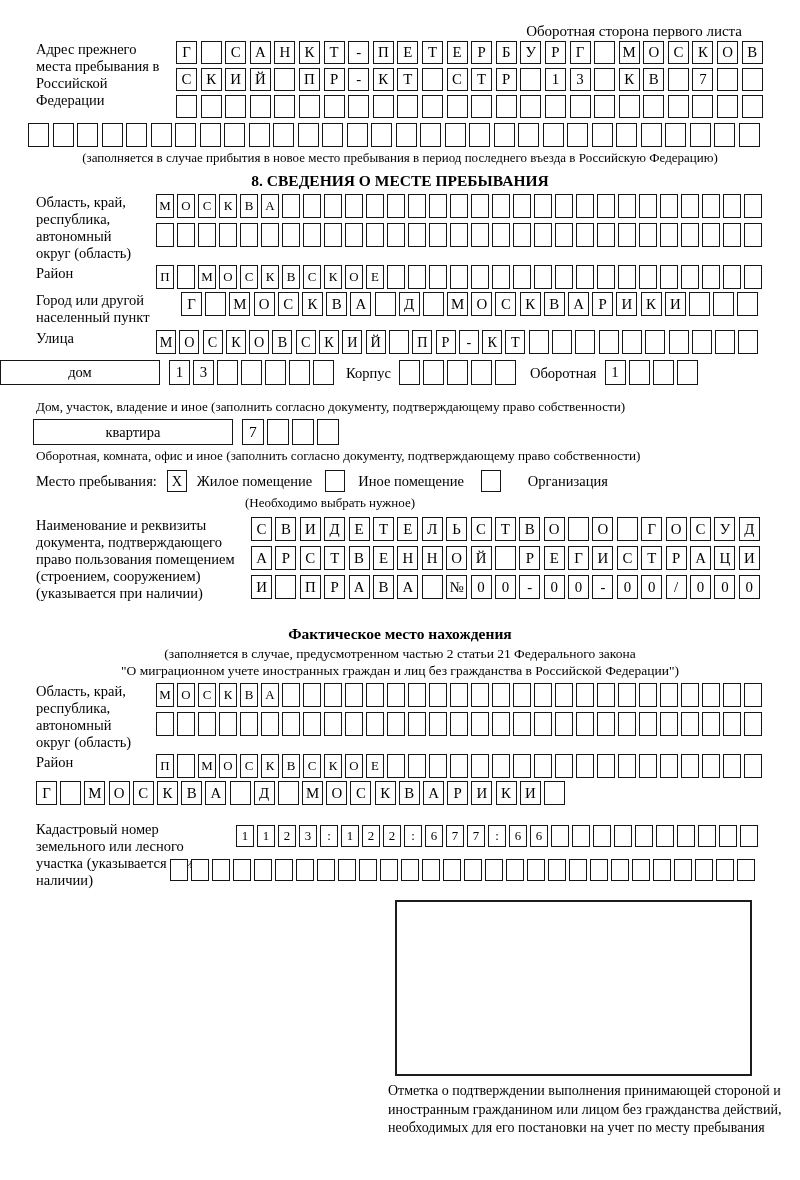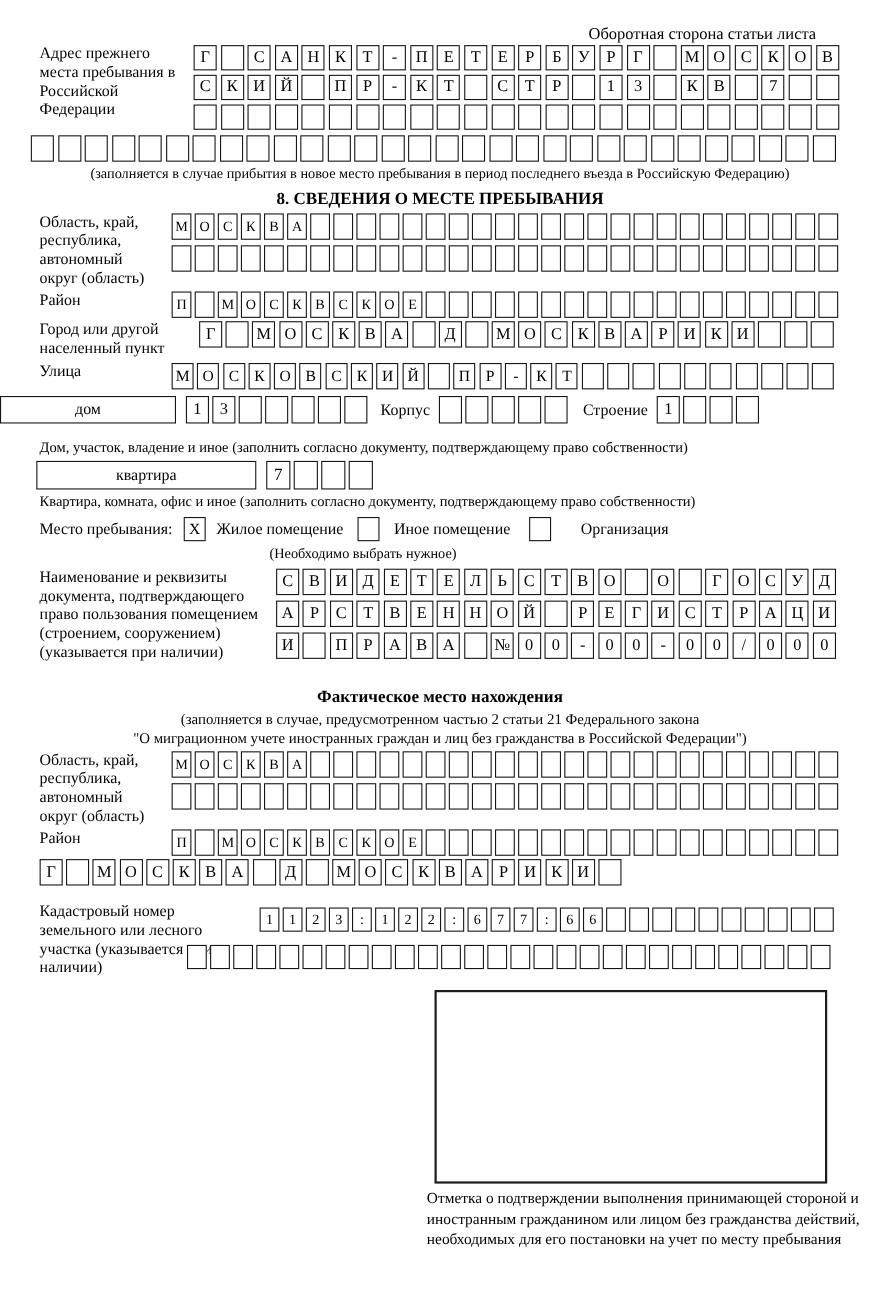--- a/index.html
+++ b/index.html
@@ -32,21 +32,21 @@
   .stamp-box{margin-left:395px;width:357px;height:176px;border:2px solid #1c1c1c;box-sizing:border-box;}
   .stamp-cap{margin-left:388px;width:400px;text-align:left;font-size:14px;line-height:18.6px;}
   .cad-wrap{position:relative;height:74px;margin-left:36px;margin-top:4px;}
   .cad-label{position:absolute;left:0;top:0;width:158px;}
   .cad-r1{position:absolute;left:200px;top:4px;}
   .cad-r2{position:absolute;left:134px;top:38px;}
 </style>
 </head>
 <body>
 
-<div class="top-note">Оборотная сторона статьи листа</div>
+<div class="top-note">Оборотная сторона первого листа</div>
 
 <div class="frow ml36" style="">
   <div class="flabel" style="width:132px;margin-right:8px;">Адрес прежнего места пребывания в Российской Федерации</div>
   <div class="rowstack">
     <div class="cells" style="--s:21px;--h:23px;--g:3.6px;">
         <span class="cell">Г</span>
         <span class="cell"></span>
         <span class="cell">С</span>
         <span class="cell">А</span>
         <span class="cell">Н</span>
@@ -337,40 +337,40 @@
       <span class="cell"></span>
     </div>
   <div class="inline-label" style="margin-left:12px;margin-right:8px;">Корпус</div>
   <div class="cells" style="--s:21px;--h:25px;--g:3px;">
       <span class="cell"></span>
       <span class="cell"></span>
       <span class="cell"></span>
       <span class="cell"></span>
       <span class="cell"></span>
     </div>
-  <div class="inline-label" style="margin-left:14px;margin-right:8px;">Строение</div>
+  <div class="inline-label" style="margin-left:14px;margin-right:8px;">Оборотная</div>
   <div class="cells" style="--s:21px;--h:25px;--g:3px;">
       <span class="cell">1</span>
       <span class="cell"></span>
       <span class="cell"></span>
       <span class="cell"></span>
     </div>
 </div>
 <div class="cap ml36" style="margin-top:13px;font-size:13.2px;">Дом, участок, владение и иное (заполнить согласно документу, подтверждающему право собственности)</div>
 
 <div class="frow vcenter" style="margin-left:33px;margin-top:4px;">
   <div class="wbox" style="width:200px;height:26px;">квартира</div>
   <div class="cells" style="margin-left:9px;--s:22px;--h:26px;--g:3px;">
       <span class="cell">7</span>
       <span class="cell"></span>
       <span class="cell"></span>
       <span class="cell"></span>
     </div>
 </div>
-<div class="cap ml36" style="margin-top:2px;font-size:13.2px;">Квартира, комната, офис и иное (заполнить согласно документу, подтверждающему право собственности)</div>
+<div class="cap ml36" style="margin-top:2px;font-size:13.2px;">Оборотная, комната, офис и иное (заполнить согласно документу, подтверждающему право собственности)</div>
 
 <div class="frow vcenter ml36" style="margin-top:6px;">
   <div class="inline-label" style="margin-right:10px;">Место пребывания:</div>
   <div class="cells" style="--s:20px;--h:22px;">
       <span class="cell">X</span>
     </div>
   <div class="inline-label" style="margin-left:10px;">Жилое помещение</div>
   <div class="cells" style="margin-left:13px;--s:20px;--h:22px;">
       <span class="cell"></span>
     </div>

